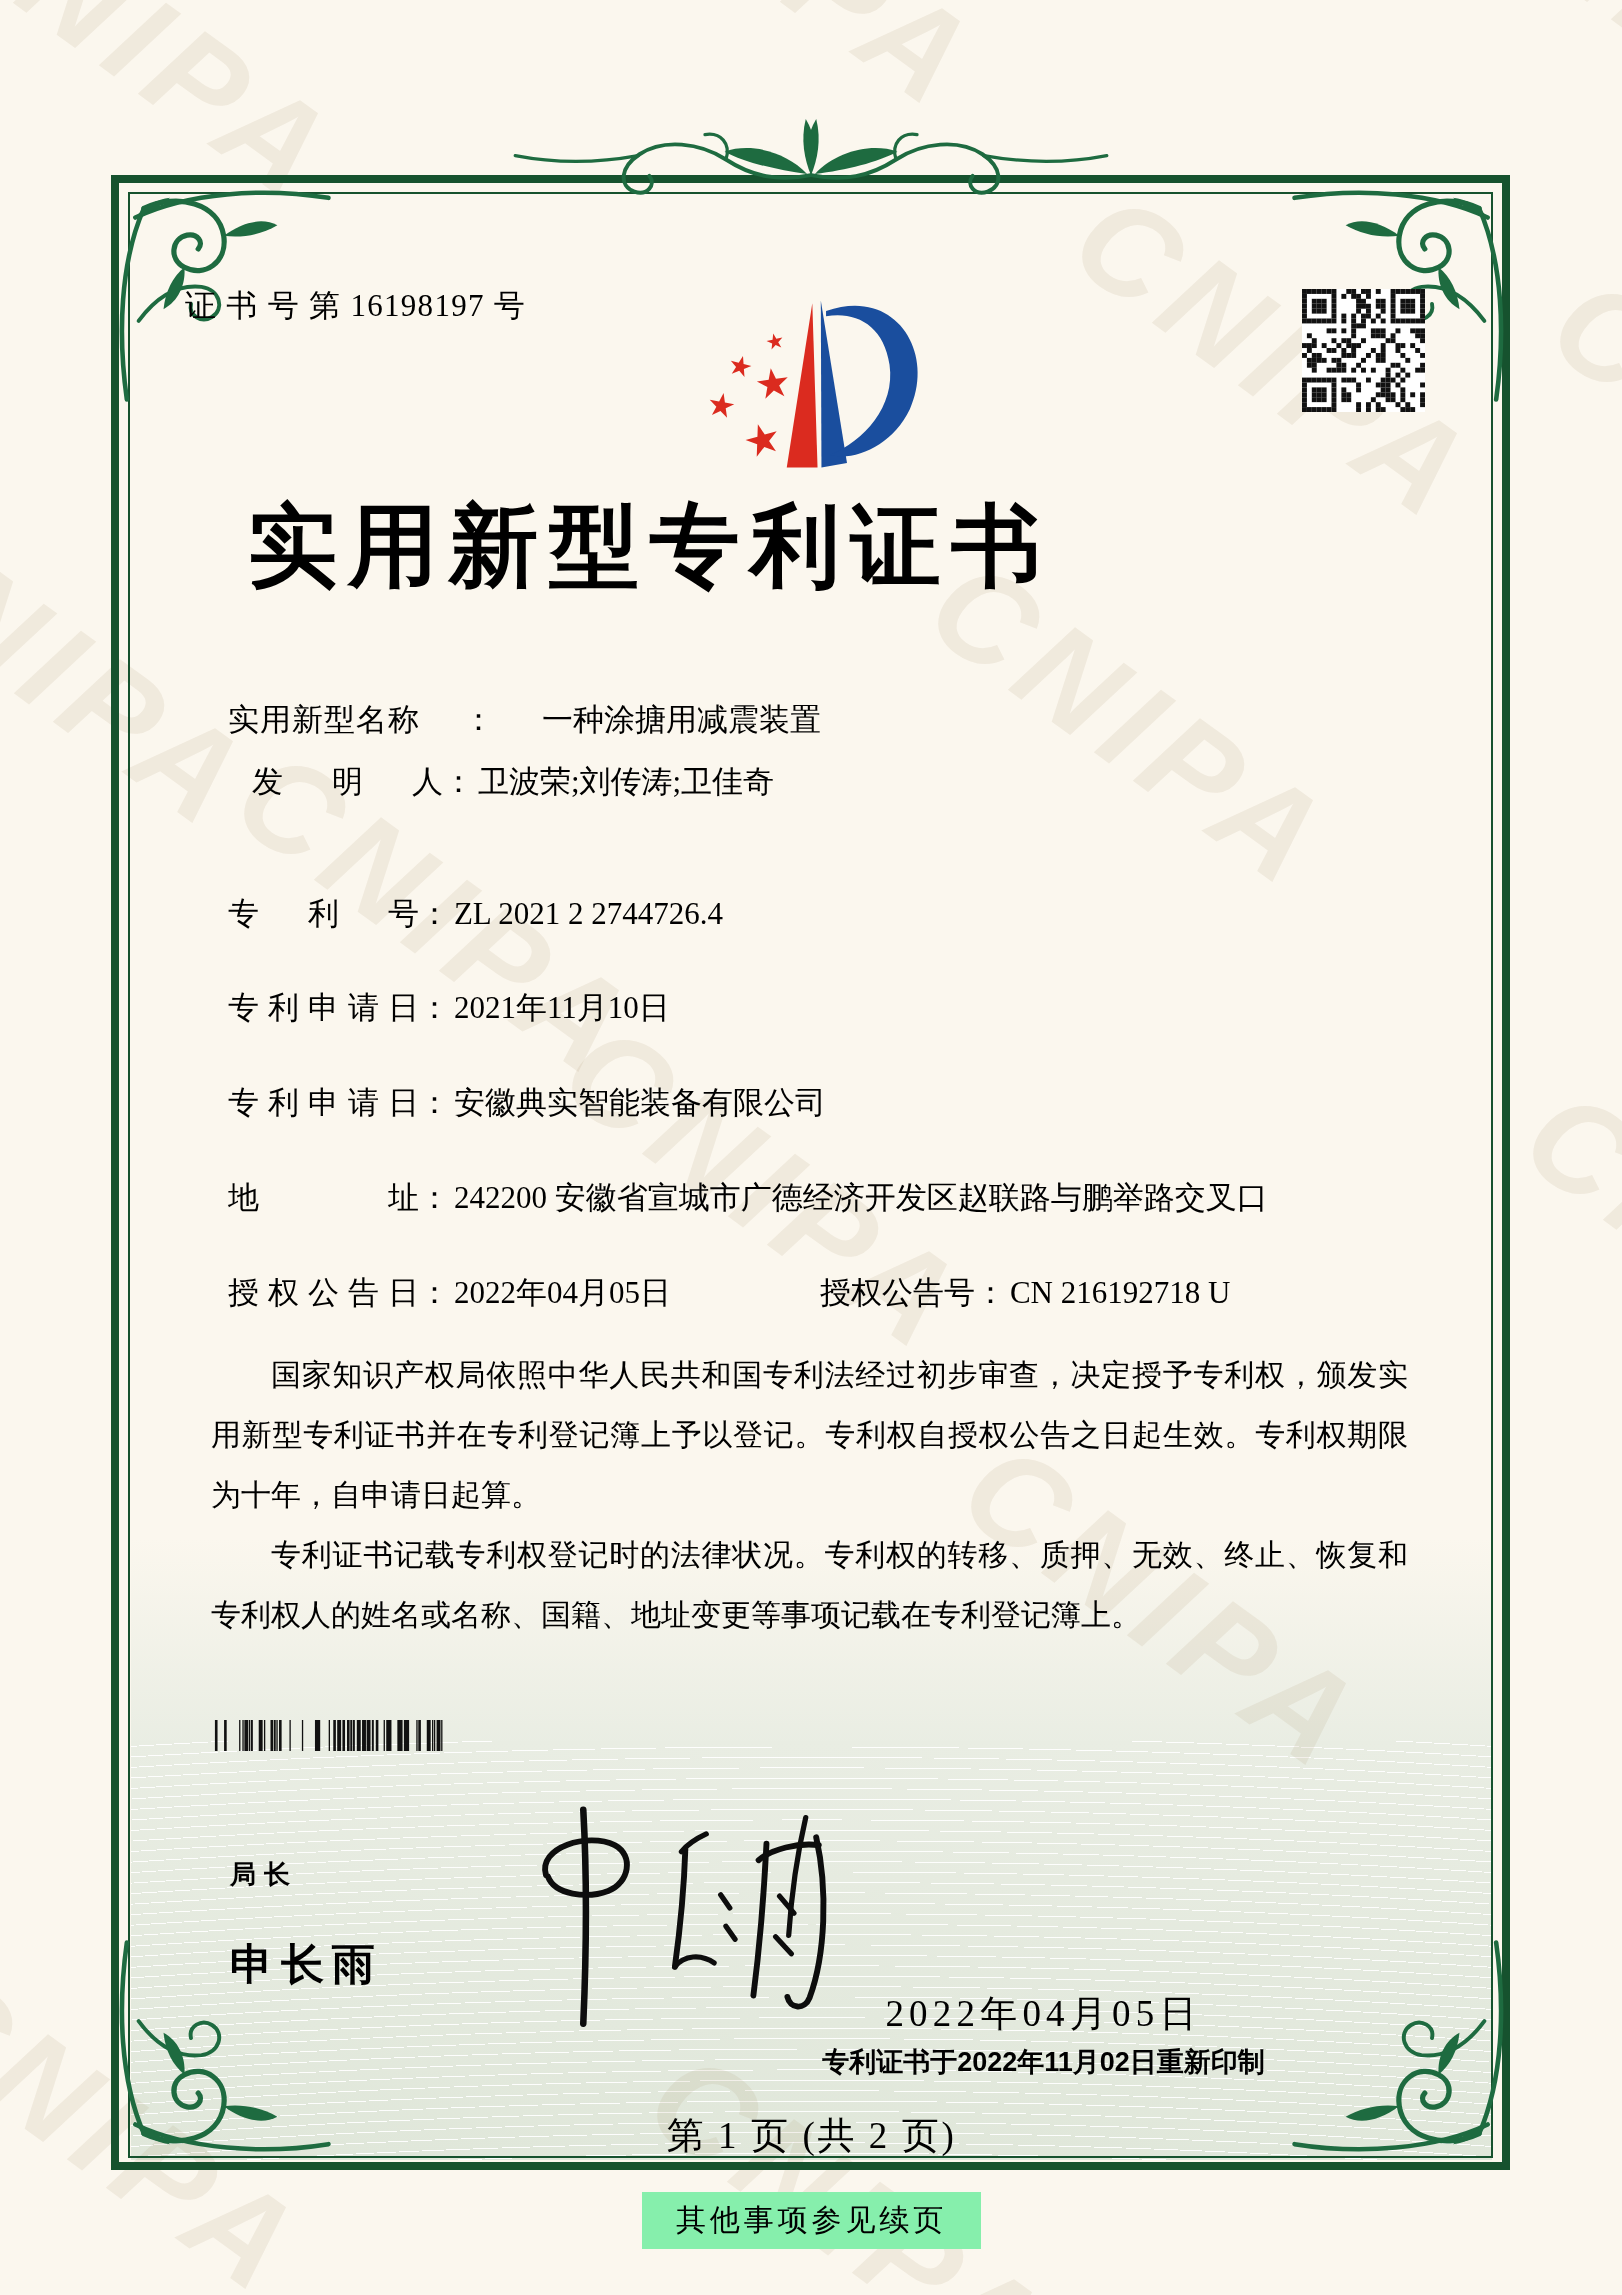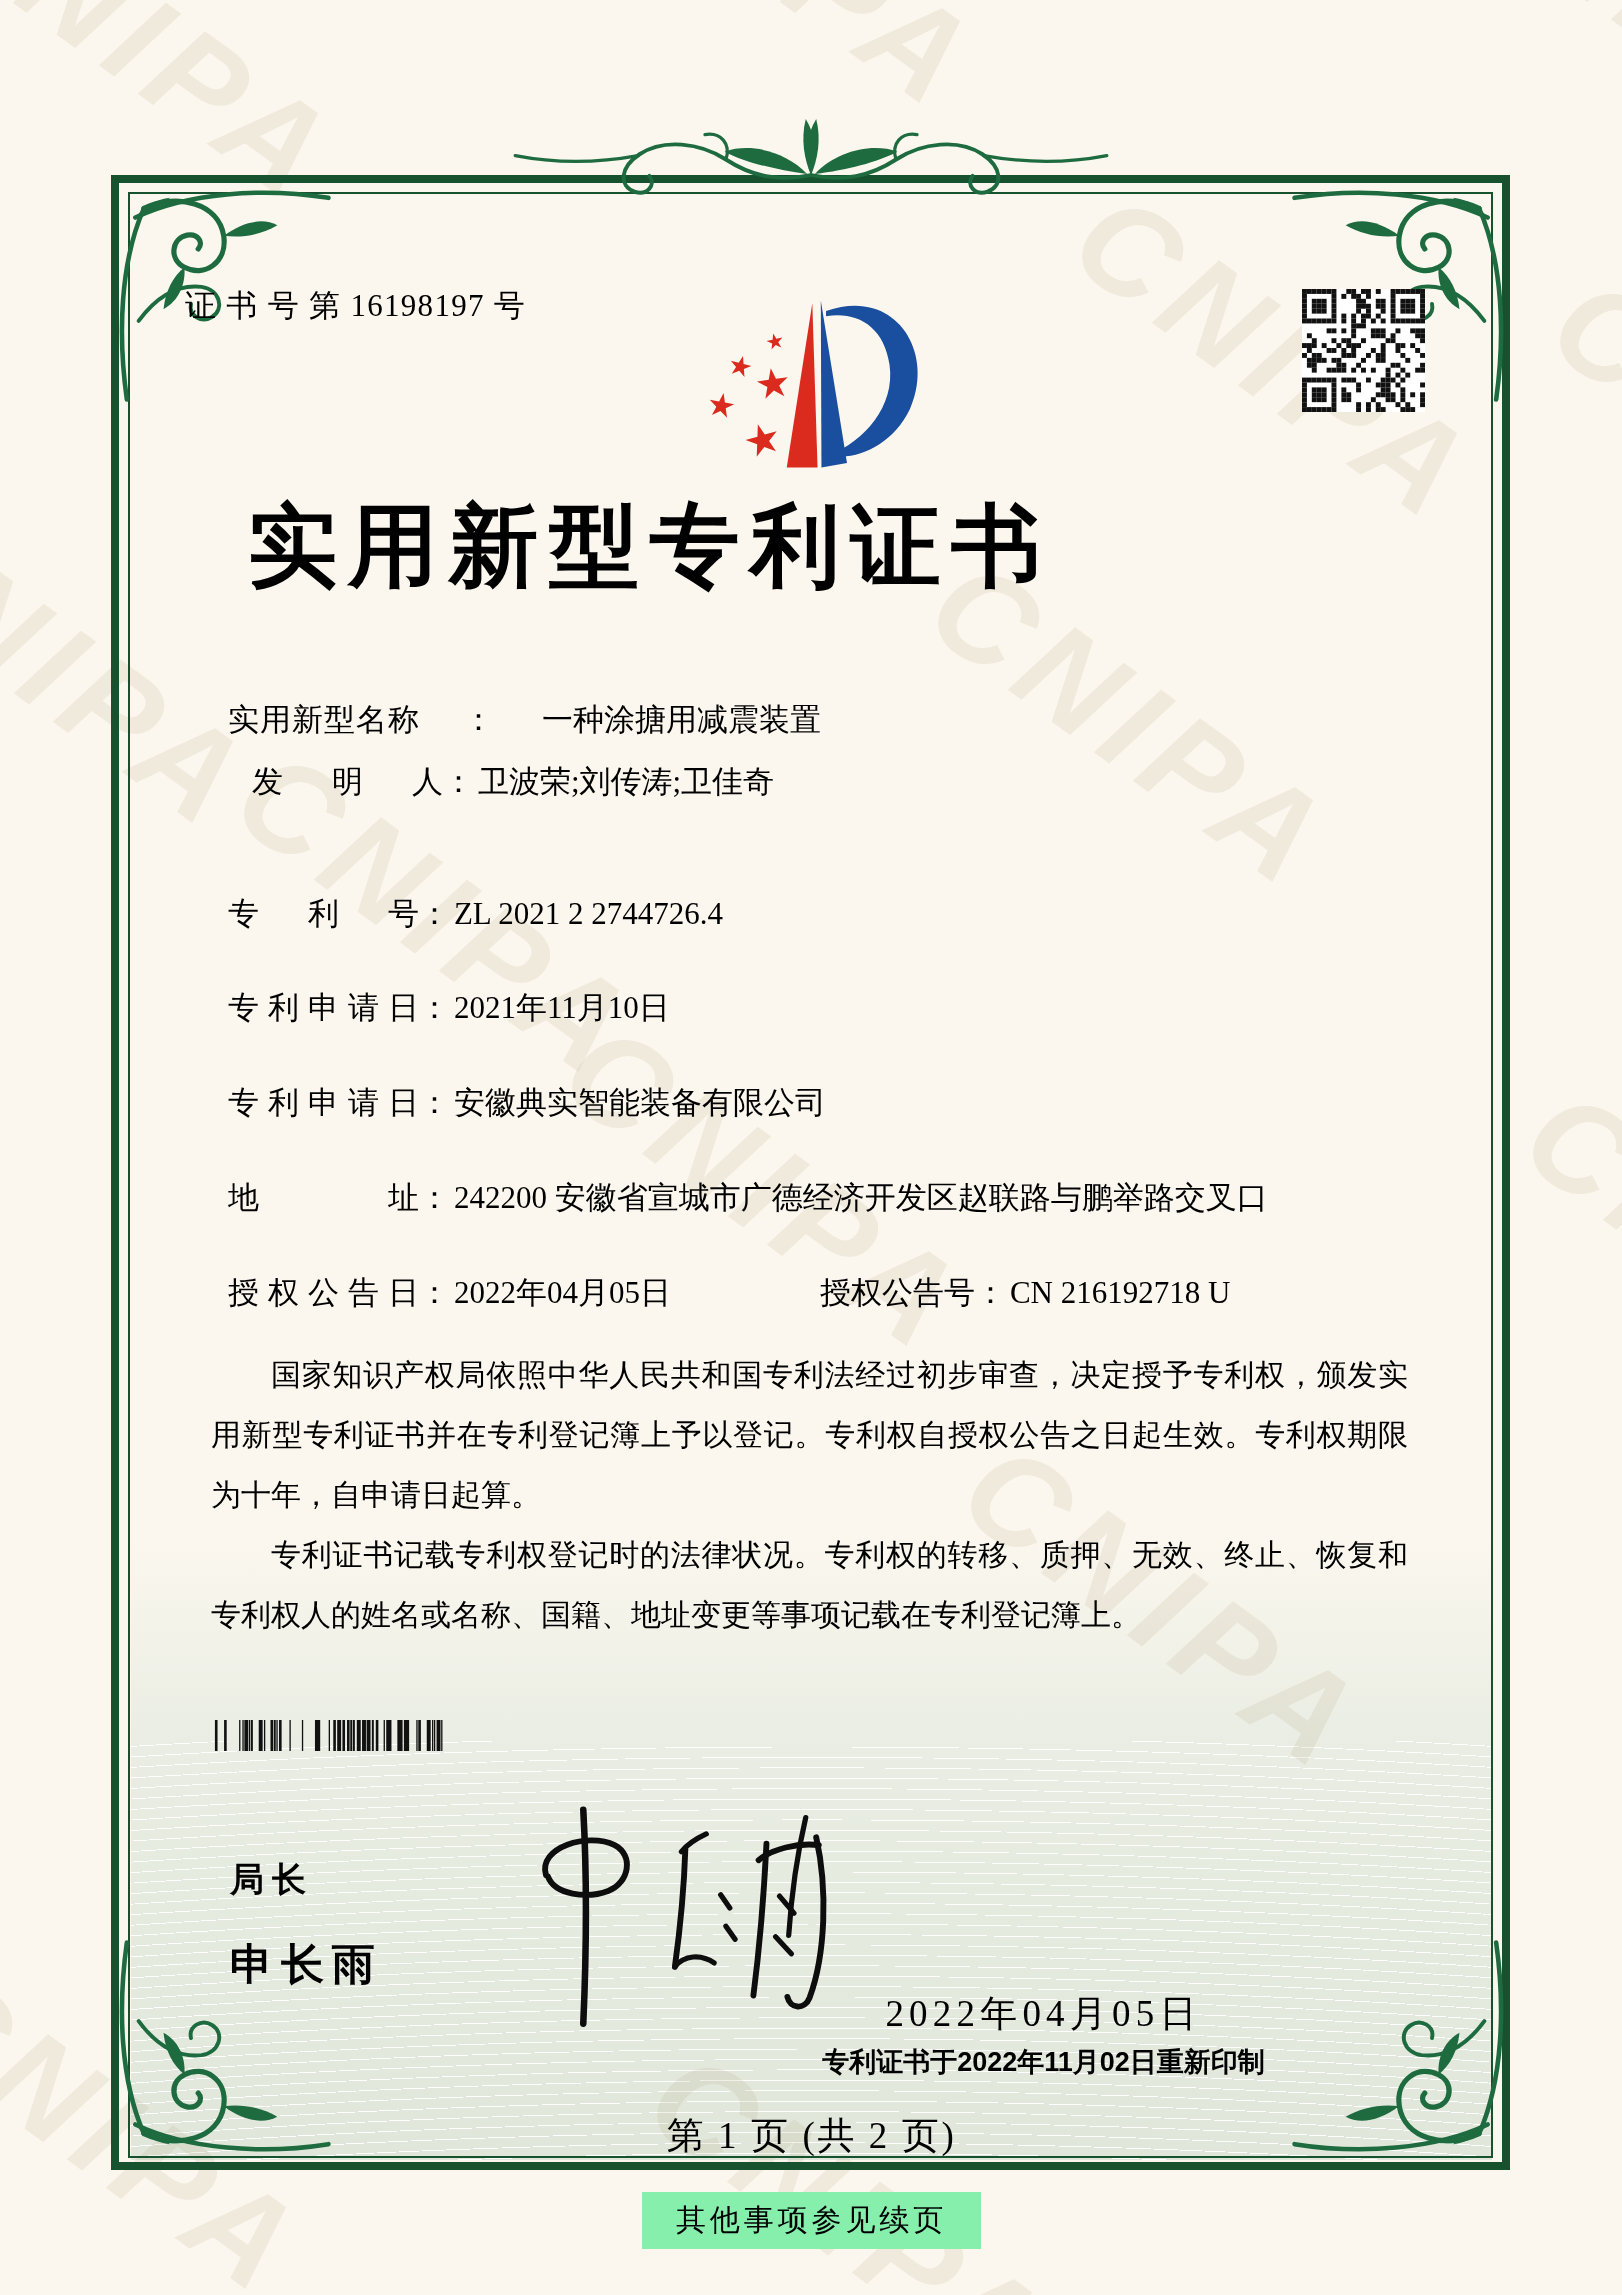--- a/index.html
+++ b/index.html
@@ -49,21 +49,21 @@
   .pair2{position:absolute;left:592px;top:0;display:flex;}
   .f-name{top:695px;gap:44px;} .f-inv{top:757px;margin-left:24px;} .f-pat{top:889px;} .f-fil{top:983px;}
   .f-own{top:1078px;} .f-adr{top:1173px;align-items:center;} .f-grant{top:1268px;}
 
   .paras{left:211px;top:1345px;width:1197px;font-size:30px;line-height:2.0;text-align:justify;}
   .paras p{margin:0;text-indent:2em;}
 
   .barcode{left:211px;top:1720px;width:238px;height:31px;}
 
   .sans{font-family:"Liberation Sans","DejaVu Sans",sans-serif;}
-  .director-title{left:230px;top:1857px;font-size:34px;font-weight:700;letter-spacing:7.9px;}
+  .director-title{left:230px;top:1857px;font-size:26px;font-weight:700;letter-spacing:7.9px;}
   .director-name{left:230px;top:1936px;font-size:43px;font-weight:700;letter-spacing:7.9px;text-align:right;}
   .signature{left:510px;top:1798px;width:386px;height:229px;}
 
   .issue-date{left:749px;width:589px;top:1989px;text-align:center;font-size:37px;letter-spacing:5.2px;}
   .reprint{left:749px;width:589px;top:2044px;text-align:center;font-size:27px;font-weight:700;}
   .page-info{left:33px;width:1557px;top:2111px;text-align:center;font-size:37px;letter-spacing:2.6px;}
   .footer-note{left:0;width:1623px;top:2192px;text-align:center;}
   .footer-note span{display:inline-block;background:#86efac;padding:7.9px 34px;font-size:30px;letter-spacing:3.9px;}
 
   svg .grn{stroke:#1e6b40;fill:none;stroke-linecap:round;}

